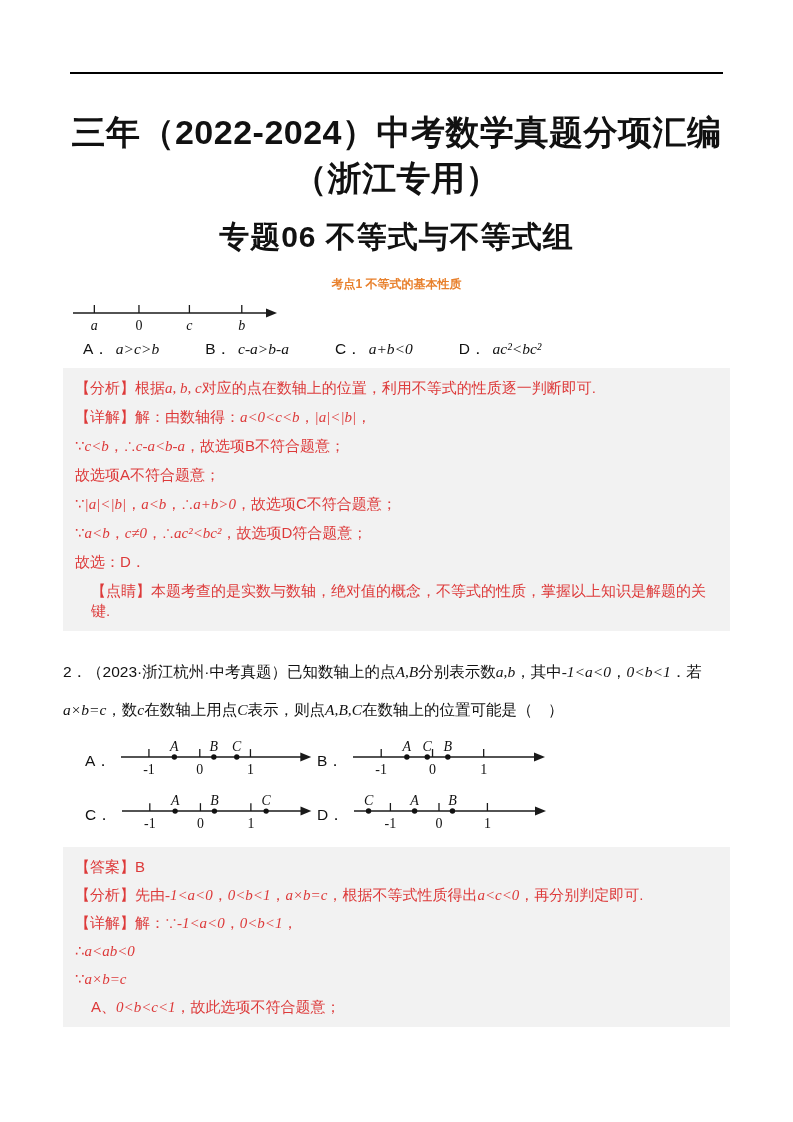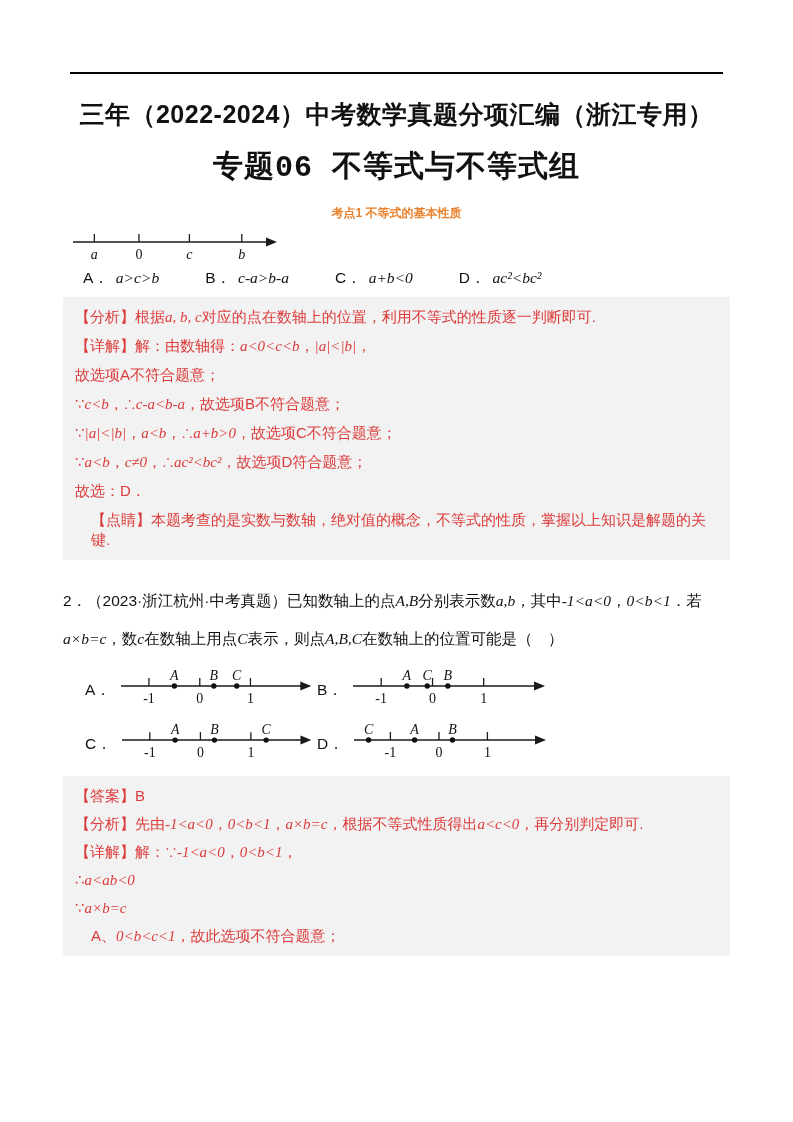--- a/index.html
+++ b/index.html
@@ -3,22 +3,22 @@
 <meta charset="utf-8">
 <style>
   html,body{margin:0;padding:0;}
   body{
     width:793px;height:1122px;background:#ffffff;color:#111;
     font-family:"Liberation Sans",sans-serif;
     -webkit-font-smoothing:antialiased;overflow:hidden;
   }
   .page{padding:0 63px;}
   .rule{border-top:2px solid #000;margin:72px 7px 0 7px;}
-  h1.title{font-size:25px;font-weight:bold;text-align:center;margin:24px 0 0;letter-spacing:.5px;}
-  h2.subtitle{font-size:30px;font-weight:bold;text-align:center;margin:15px 0 0;letter-spacing:1px;font-family:Liberation Mono, monospace;}
+  h1.title{font-size:34px;font-weight:bold;text-align:center;margin:36px 0 0;letter-spacing:.5px;}
+  h2.subtitle{font-size:30px;font-weight:bold;text-align:center;margin:15px 0 0;letter-spacing:1px;}
   h3.section{font-size:12px;font-weight:bold;text-align:center;margin:18px 0 0;color:var(--orange,#E8802C);}
   .stem{font-size:15.5px;line-height:22px;margin:16px 0 0;}
   .stem2{line-height:38px;margin-top:22px;}
   .m{font-family:"Liberation Serif",serif;font-style:italic;}
   .q1fig{margin:4px 0 0 8px;display:block;}
   .opts{display:flex;gap:46px;margin:2px 0 0 20px;font-size:15.5px;align-items:center;}
   .opt .olabel{margin-right:7px;}
   .abox{background:var(--box,#F2F2F2);margin-top:8px;padding:10px 12px;}
   .aline{color:var(--red,#DD3A3A);font-size:15px;line-height:20px;margin:0 0 9px;}
   .abox2 .aline{margin-bottom:8px;}
@@ -58,22 +58,22 @@
   <div class="opts">
     <span class="opt"><span class="olabel">A．</span><span class="m">a&gt;c&gt;b</span></span>
     <span class="opt"><span class="olabel">B．</span><span class="m">c-a&gt;b-a</span></span>
     <span class="opt"><span class="olabel">C．</span><span class="m">a+b&lt;0</span></span>
     <span class="opt"><span class="olabel">D．</span><span class="m">ac²&lt;bc²</span></span>
   </div>
 
   <div class="abox">
     <p class="aline"><span>【分析】根据</span><span class="m">a, b, c</span><span>对应的点在数轴上的位置，利用不等式的性质逐一判断即可.</span></p>
     <p class="aline"><span>【详解】解：由数轴得：</span><span class="m">a&lt;0&lt;c&lt;b</span><span>，</span><span class="m">|a|&lt;|b|</span><span>，</span></p>
+    <p class="aline"><span>∵</span><span class="m">c&lt;b</span><span>，∴</span><span class="m">c-a&lt;b-a</span><span>，故选项B不符合题意；</span></p>
     <p class="aline"><span>故选项A不符合题意；</span></p>
-    <p class="aline"><span>∵</span><span class="m">c&lt;b</span><span>，∴</span><span class="m">c-a&lt;b-a</span><span>，故选项B不符合题意；</span></p>
     <p class="aline"><span>∵</span><span class="m">|a|&lt;|b|</span><span>，</span><span class="m">a&lt;b</span><span>，∴</span><span class="m">a+b&gt;0</span><span>，故选项C不符合题意；</span></p>
     <p class="aline"><span>∵</span><span class="m">a&lt;b</span><span>，</span><span class="m">c≠0</span><span>，∴</span><span class="m">ac²&lt;bc²</span><span>，故选项D符合题意；</span></p>
     <p class="aline"><span>故选：D．</span></p>
     <p class="aline"><span>【点睛】本题考查的是实数与数轴，绝对值的概念，不等式的性质，掌握以上知识是解题的关键.</span></p>
   </div>
 
   <p class="stem stem2"><span>2．（2023·浙江杭州·中考真题）已知数轴上的点</span><span class="m">A,B</span><span>分别表示数</span><span class="m">a,b</span><span>，其中</span><span class="m">-1&lt;a&lt;0</span><span>，</span><span class="m">0&lt;b&lt;1</span><span>．若</span><span class="m">a×b=c</span><span>，数</span><span class="m">c</span><span>在数轴上用点</span><span class="m">C</span><span>表示，则点</span><span class="m">A,B,C</span><span>在数轴上的位置可能是（　）</span></p>
 
   <div class="grid">
     <div class="gcell left">

